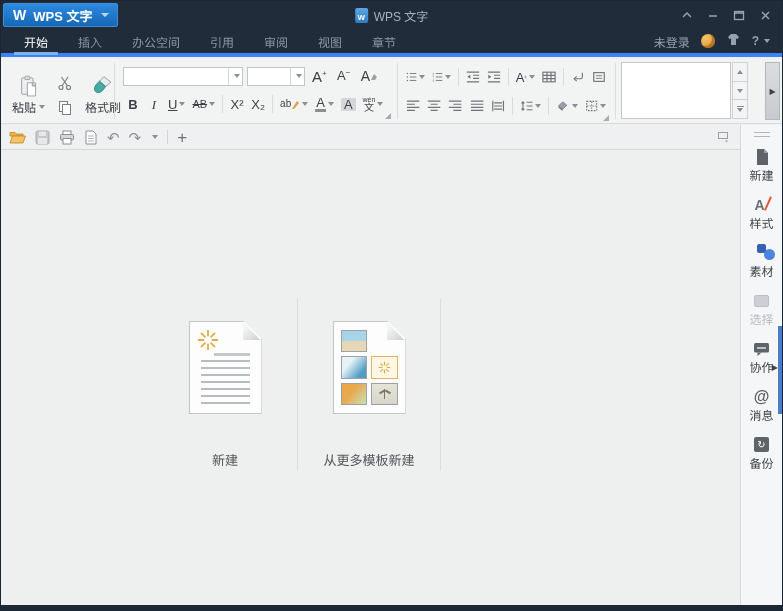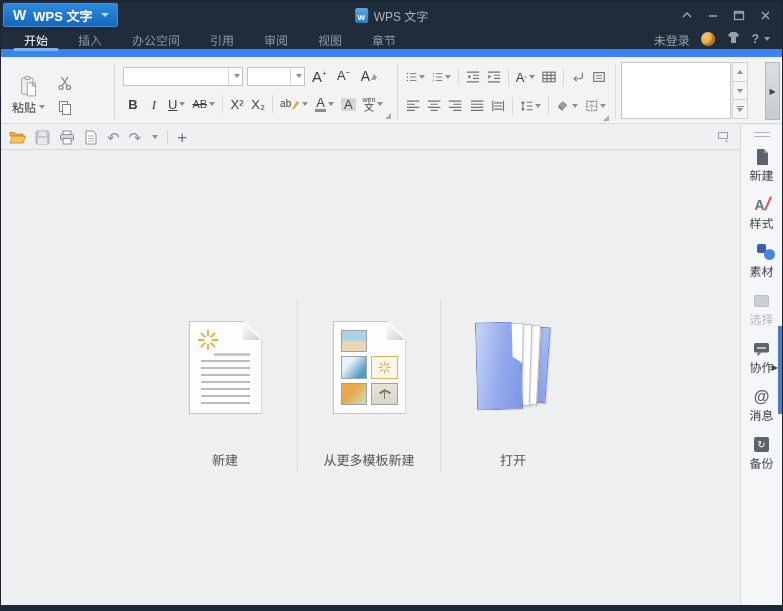--- a/index.html
+++ b/index.html
@@ -15,21 +15,21 @@
   .app-caret{width:0;height:0;border-left:4px solid transparent;border-right:4px solid transparent;border-top:4px solid #bcd9f4;margin-left:2px;}
   .title-center{position:absolute;left:50%;top:0;height:28px;transform:translateX(-50%);
     display:flex;align-items:center;gap:6px;color:#a9b1bc;font-size:12px;white-space:nowrap;}
   .mini-doc{width:13px;height:15px;background:linear-gradient(#5aa6e4,#2f7cc4);border-radius:2px;position:relative;
     color:#fff;font-size:8px;font-weight:bold;display:flex;align-items:flex-end;justify-content:center;line-height:1.2;}
   .win-controls{position:absolute;right:4px;top:0;height:28px;display:flex;align-items:center;}
   .win-btn{width:26px;height:22px;display:flex;align-items:center;justify-content:center;cursor:pointer;}
   .win-btn svg{stroke:#9ba4ae;stroke-width:1.4;fill:none;}
 
   
-  .tabrow{position:absolute;left:0;top:28px;right:0;height:28px;background:#212c3b;border-bottom:8px solid #3b82f6;display:flex;}
+  .tabrow{position:absolute;left:0;top:28px;right:0;height:28px;background:#212c3b;border-bottom:4px solid #3b82f6;display:flex;}
   .tabs{display:flex;align-items:stretch;padding-left:8px;}
   .tab{position:relative;display:flex;align-items:center;padding:0 15px;color:#8b95a1;font-size:12px;cursor:pointer;white-space:nowrap;}
   .tab.active{color:#ffffff;}
   .tab.active::after{content:"";position:absolute;left:5px;right:5px;bottom:-2px;height:3px;background:#7db4e8;}
   .tab.special{background:#2d3848;margin-left:6px;color:#9aa3ae;gap:5px;}
   .flag{width:4px;height:13px;background:#c94050;}
   .tab-right{margin-left:auto;display:flex;align-items:center;gap:11px;padding-right:12px;color:#98a0ab;font-size:12px;}
   .moon{width:14px;height:14px;border-radius:50%;background:radial-gradient(circle at 35% 30%,#f4c56c,#d88c26);
     box-shadow:inset -3px -2px 0 rgba(150,84,10,.55);cursor:pointer;}
   .shirt svg{fill:#98a0ab;}
@@ -233,20 +233,29 @@
             <circle cx="11.5" cy="12.5" r="2" stroke="#7a7f85" fill="none" stroke-width="1.2"></circle>
             <path d="M5 11 L11 2 M10.5 11 L4.5 2" stroke="#7a7f85" stroke-width="1.2"></path>
           </svg>
         </span>
         <span class="rbtn">
           <svg width="16" height="16" viewBox="0 0 16 16">
             <rect x="2.5" y="2.5" width="8" height="10" fill="#fff" stroke="#7a7f85"></rect>
             <rect x="5.5" y="5.5" width="8" height="10" fill="#fff" stroke="#7a7f85"></rect>
           </svg>
         </span>
+      </div>
+      <div class="bigbtn">
+        <svg width="26" height="26" viewBox="0 0 26 26">
+          <path d="M14 2 L22 8 L16 13 L9 7 Z" fill="#e9ebec" stroke="#8f959b"></path>
+          <path d="M9 7 L16 13 L13 17 C11 20 6 21 4 18 C2.5 15.5 4 12 6 10 Z" fill="#49aaa2" stroke="#2e8a84"></path>
+        </svg>
+        <span class="biglabel">
+            <span>格式刷</span>
+          </span>
       </div>
     </div>
     <div class="vsep" style="left:113px"></div>
 
     <div class="grp-font">
       <div class="frow">
         <div class="combo" style="width:120px">
           <span class="fill"></span>
           <span class="dd">
               <span class="car"></span>
@@ -541,30 +550,20 @@
             <span class="thumb flowers"></span>
             <span class="thumb plant">
                 <span class="plant-stem"></span>
               </span>
           </div>
           <span class="fold"></span>
         </div>
         <span class="action-label">从更多模板新建</span>
       </div>
 
-      <div class="action">
-        <div class="folder-wrap">
-          <span class="sheet blue" style="right:4px;top:8px;width:12px;height:76px;transform:rotate(4deg)"></span>
-          <span class="sheet" style="right:13px;top:6px;width:13px;height:80px;transform:rotate(3deg)"></span>
-          <span class="sheet" style="right:21px;top:5px;width:14px;height:82px;transform:rotate(2deg)"></span>
-          <span class="sheet" style="right:29px;top:4px;width:15px;height:84px;transform:rotate(1deg)"></span>
-          <span class="folder-front"></span>
-        </div>
-        <span class="action-label">打开</span>
-      </div>
 
     </div>
   </div>
 
   <div class="sidebar">
     <div class="handle"></div>
 
     <div class="side-item">
       <span class="ic-box">
           <svg width="16" height="18" viewBox="0 0 16 18">

